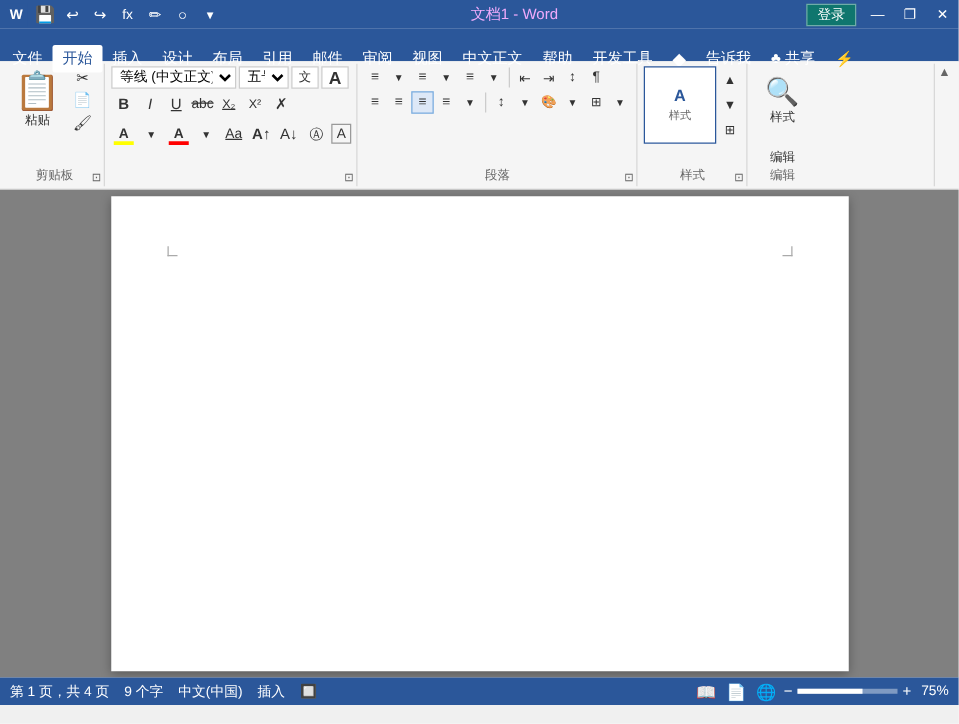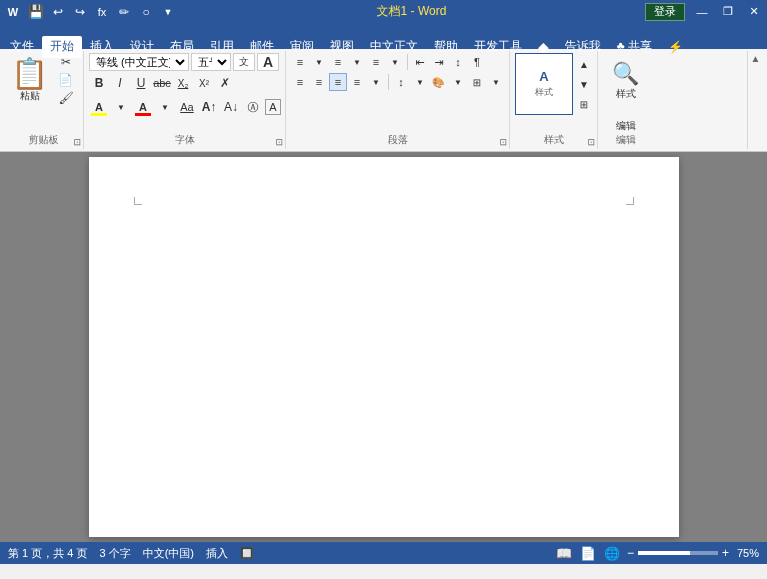--- a/index.html
+++ b/index.html
@@ -4,24 +4,24 @@
   <style>
     * { margin: 0; padding: 0; box-sizing: border-box; }
     body { width: 767px; height: 579px; overflow: hidden; font-family: 'Microsoft YaHei', SimSun, sans-serif; font-size: 12px; background: #f0f0f0; user-select: none; }
 
     
     #title-bar {
       width: 767px; height: 23px; background: #2b579a; display: flex; align-items: center; justify-content: space-between;
     }
     #title-bar-left { display: flex; align-items: center; gap: 2px; padding-left: 4px; }
     #title-bar-left .tb-btn { width: 20px; height: 18px; display: flex; align-items: center; justify-content: center; color: white; font-size: 12px; cursor: pointer; }
-    #title-bar-center { color: #fde047; font-size: 12px; flex: 1; text-align: center; }
+    #title-bar-center { color: #f0abfc; font-size: 12px; flex: 1; text-align: center; }
     #title-bar-right { display: flex; align-items: center; }
     #title-bar-right .tb-btn { width: 26px; height: 23px; display: flex; align-items: center; justify-content: center; color: white; font-size: 11px; cursor: pointer; }
-    #login-btn { background: #14532d; color: white; font-size: 11px; padding: 2px 8px; border: 1px solid rgba(255,255,255,0.4); cursor: pointer; margin-right: 4px; height: 18px; display: flex; align-items: center; }
+    #login-btn { background: #0f766e; color: white; font-size: 11px; padding: 2px 8px; border: 1px solid rgba(255,255,255,0.4); cursor: pointer; margin-right: 4px; height: 18px; display: flex; align-items: center; }
 
     
     #menu-bar {
       width: 767px; height: 26px; background: #2b579a; display: flex; align-items: center; padding: 0 2px;
     }
     .menu-item { color: white; font-size: 12px; padding: 2px 8px; cursor: pointer; height: 22px; display: flex; align-items: center; border-radius: 2px; margin-top: 21px; }
     .menu-item.active { background: white; color: #2b579a; }
 
     
     #ribbon {
@@ -184,21 +184,20 @@
             <div style="position:absolute;bottom:1px;left:2px;right:2px;height:3px;background:red;"></div>
           </div>
           <div class="font-format-btn" style="font-size:8px;">▼</div>
           <div class="font-format-btn" style="font-size:11px;text-decoration:underline;">Aa</div>
           <div class="font-format-btn" style="font-size:12px;font-weight:bold;">A↑</div>
           <div class="font-format-btn" style="font-size:12px;">A↓</div>
           <div class="font-format-btn" style="font-size:11px;">Ⓐ</div>
           <div class="font-format-btn" style="font-size:11px;border:1px solid #999;width:16px;height:16px;display:flex;align-items:center;justify-content:center;">A</div>
         </div>
       </div>
-      <div class="ribbon-group-label">字体</div>
       <div style="position:absolute;bottom:2px;right:2px;font-size:9px;color:#666;cursor:pointer;">⊡</div>
     </div>
 
     <div class="ribbon-group para-group">
       <div class="ribbon-group-content">
 
         <div class="para-row">
           <div class="icon-btn">≡</div>
           <div class="icon-btn" style="font-size:8px;">▼</div>
           <div class="icon-btn">≡</div>
@@ -270,21 +269,21 @@
 <div id="doc-area">
   <div id="doc-page">
     <div class="page-corner corner-tl"></div>
     <div class="page-corner corner-tr"></div>
   </div>
 </div>
 
 <div id="status-bar">
   <div id="status-left">
     <span>第 1 页，共 4 页</span>
-    <span>3 个字</span>
+    <span>9 个字</span>
     <span>中文(中国)</span>
     <span>插入</span>
     <span>🔲</span>
   </div>
   <div id="status-right">
     <div class="status-view-btn" title="阅读视图" style="font-size:13px;">📖</div>
     <div class="status-view-btn" title="页面视图" style="font-size:13px;">📄</div>
     <div class="status-view-btn" title="Web视图" style="font-size:13px;">🌐</div>
     <div class="zoom-btn">−</div>
     <div class="zoom-slider">

